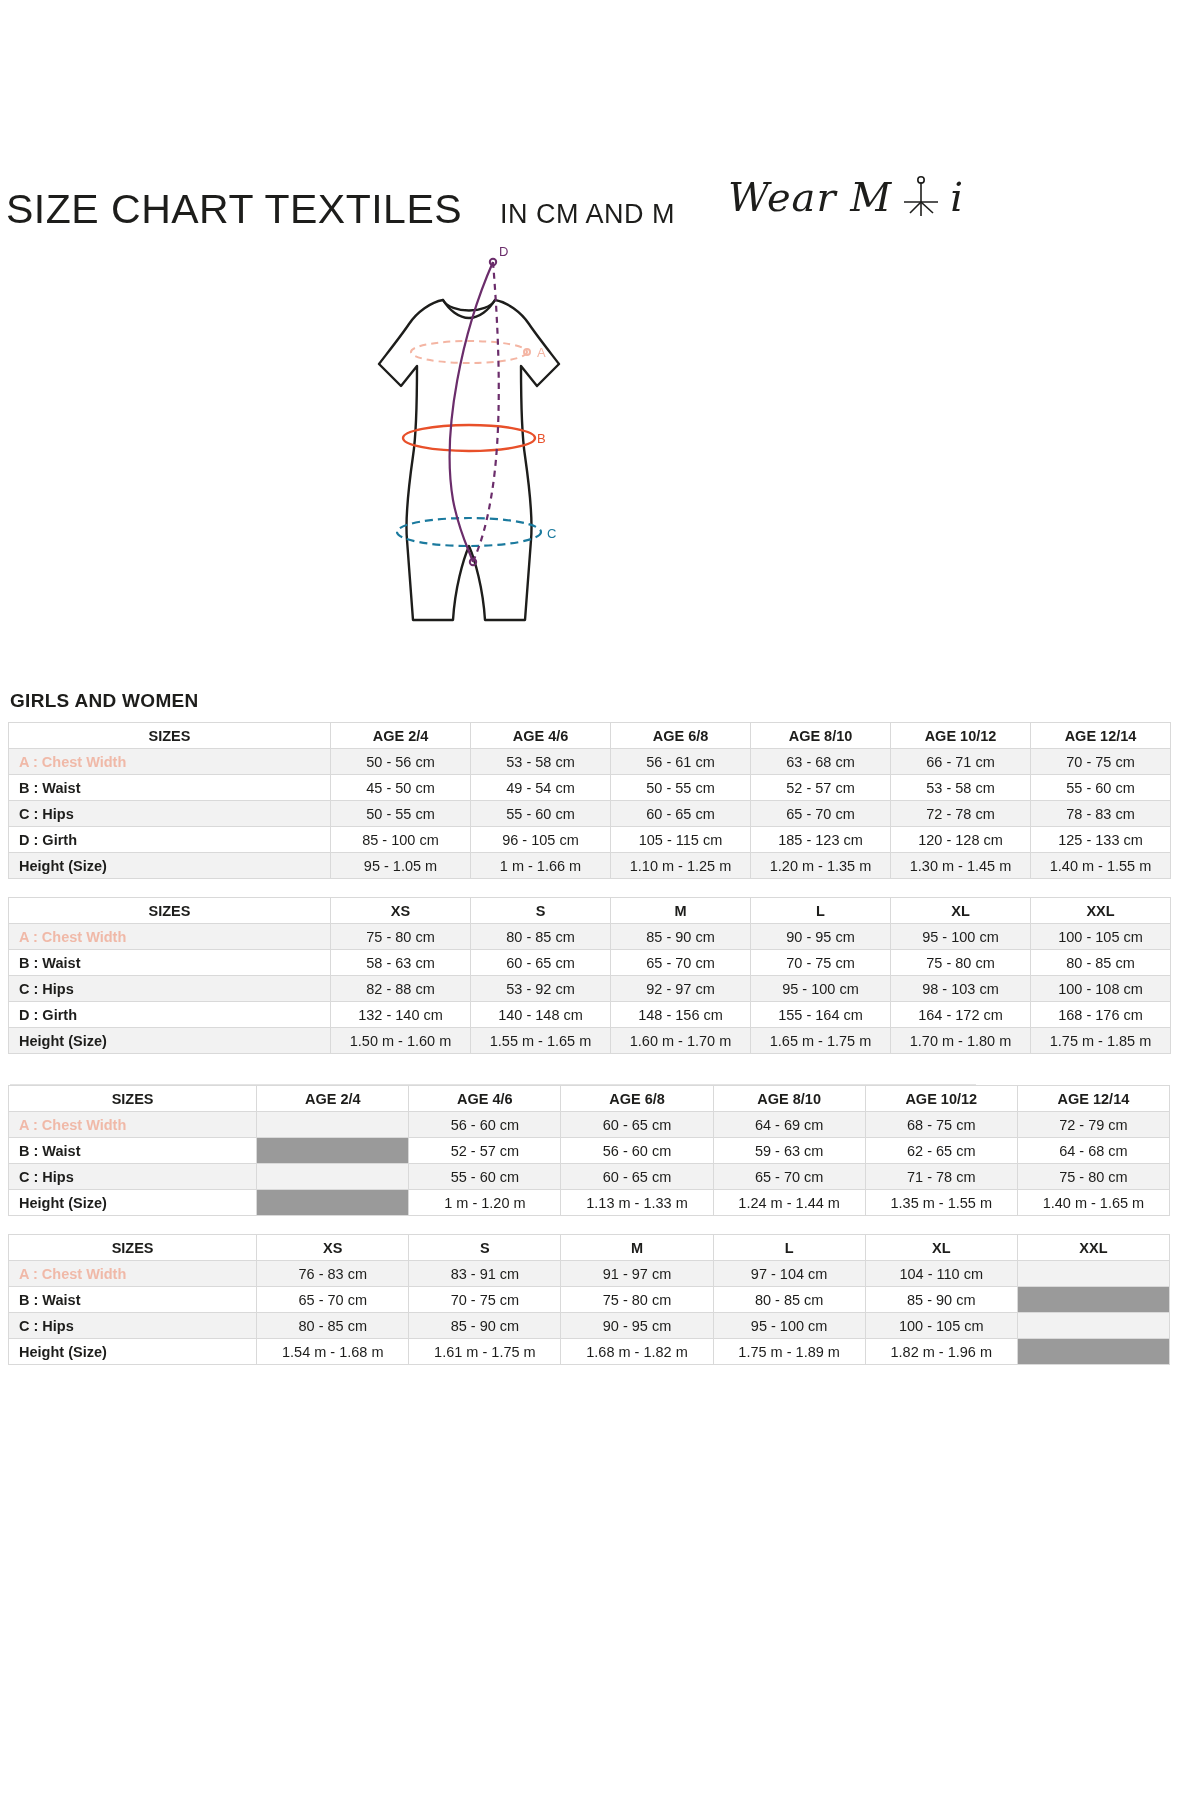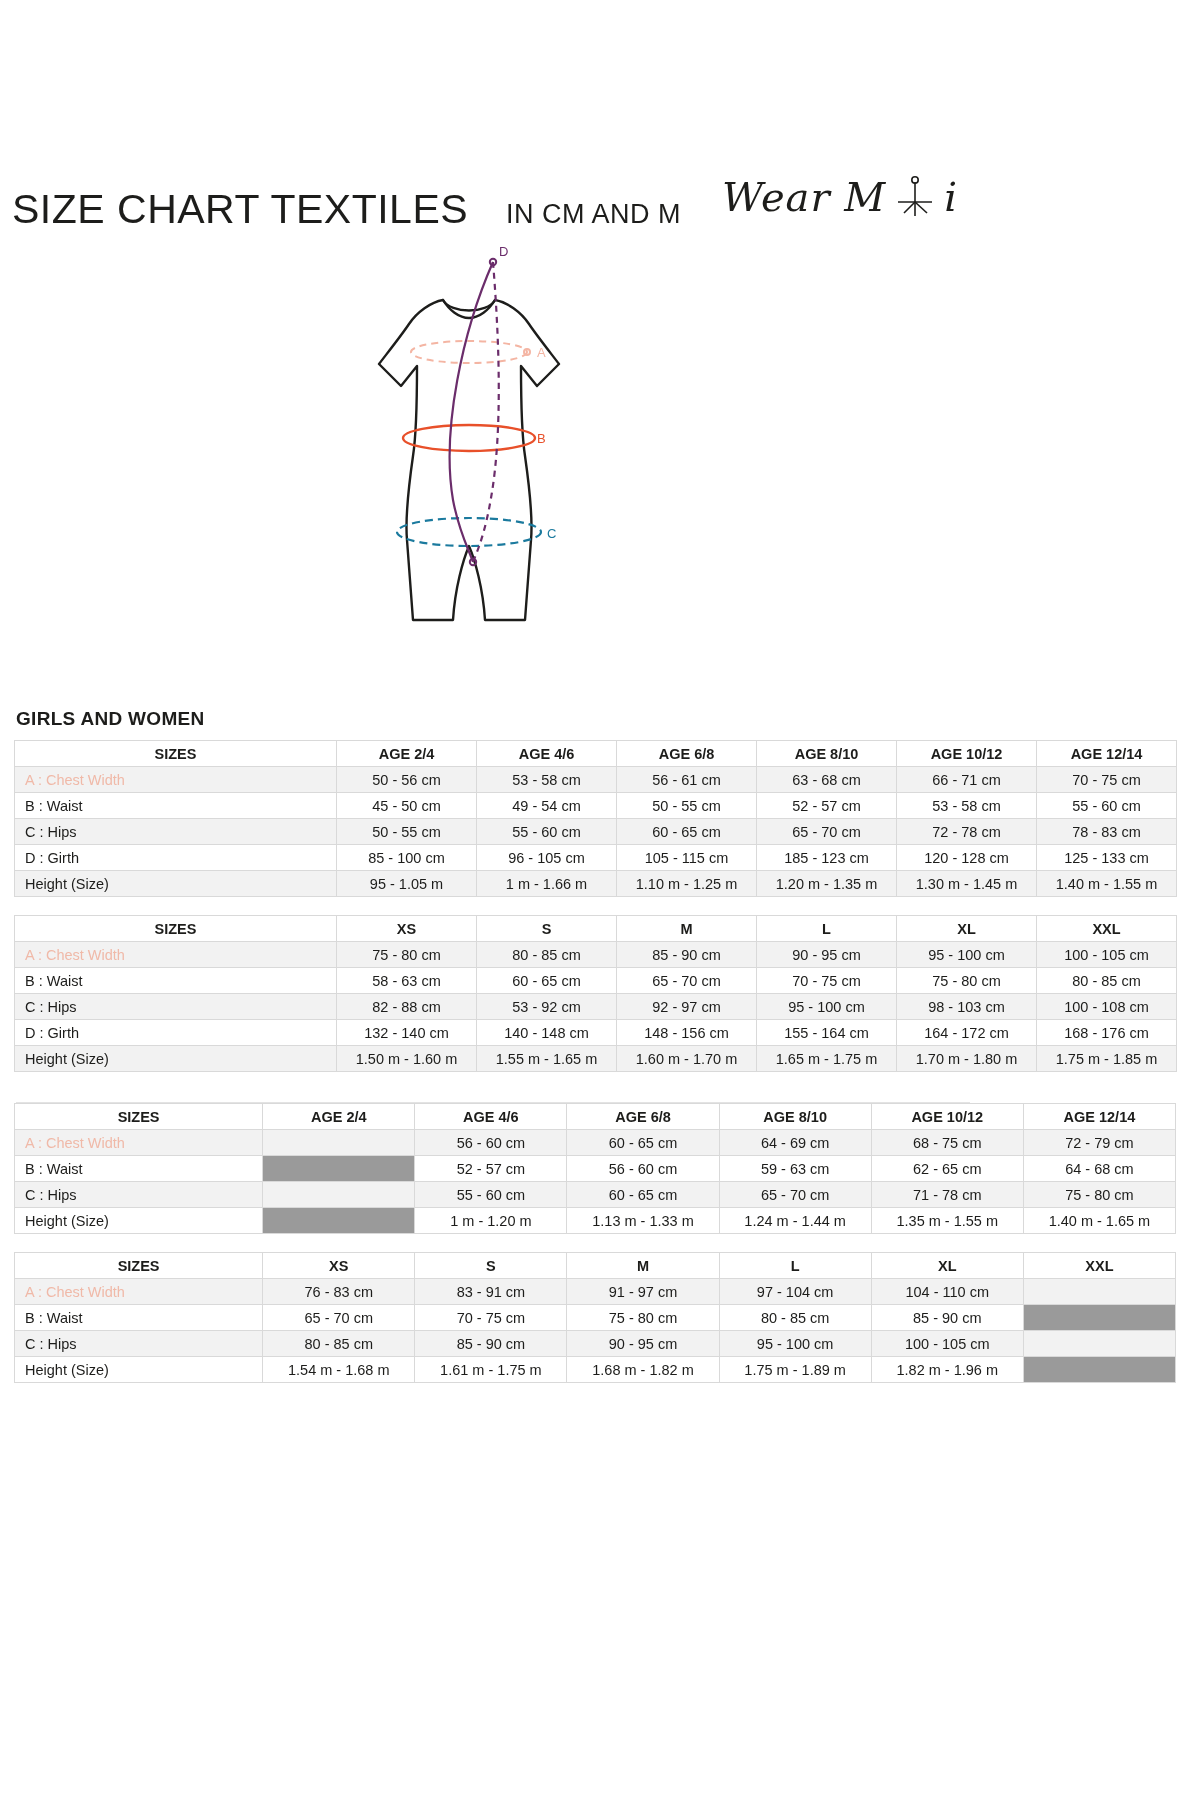--- a/index.html
+++ b/index.html
@@ -6,21 +6,21 @@
   html, body {
     margin: 0; padding: 0;
     width: 1200px; height: 1800px;
     background: #ffffff;
     font-family: "Liberation Sans", sans-serif;
     color: #1a1a1a;
   }
   .page {
     position: relative;
     width: 986px; height: 1800px;
-    padding: 0 12px;
+    padding: 0 6px;
   }
 
   
   .header {
     display: flex;
     align-items: flex-end;
     justify-content: space-between;
     padding: 150px 10px 0 0;
     height: 230px;
   }
@@ -73,21 +73,21 @@
   .illustration svg { display: block; margin: 0 auto; }
 
   
   .section-title {
     font-size: 19px;
     font-weight: bold;
     letter-spacing: 0.3px;
     color: #1d1d1b;
     margin: 0 0 10px 4px;
   }
-  .sec-girls { margin-top: 18px; }
+  .sec-girls { }
   .sec-boys  { margin-top: 30px; }
 
   .divider {
     border: none;
     border-top: 1px solid #e3e3e3;
     margin: 30px 4px 0 4px;
   }
 
   
   table.size-table {
@@ -102,21 +102,21 @@
     height: 26px;
     padding: 2px 6px;
     text-align: center;
     font-weight: normal;
     color: #1d1d1b;
     white-space: nowrap;
     overflow: hidden;
   }
   table.size-table th.rowhead, table.size-table td.rowhead {
     text-align: left;
-    font-weight: normal;
+    font-weight: bold;
     padding-left: 10px;
   }
   table.size-table th.colhead {
     font-weight: bold;
   }
   table.size-table th.sizes-label {
     text-align: center;
     font-weight: bold;
   }
   tr.alt td, tr.alt th { background: #f2f2f2; }

